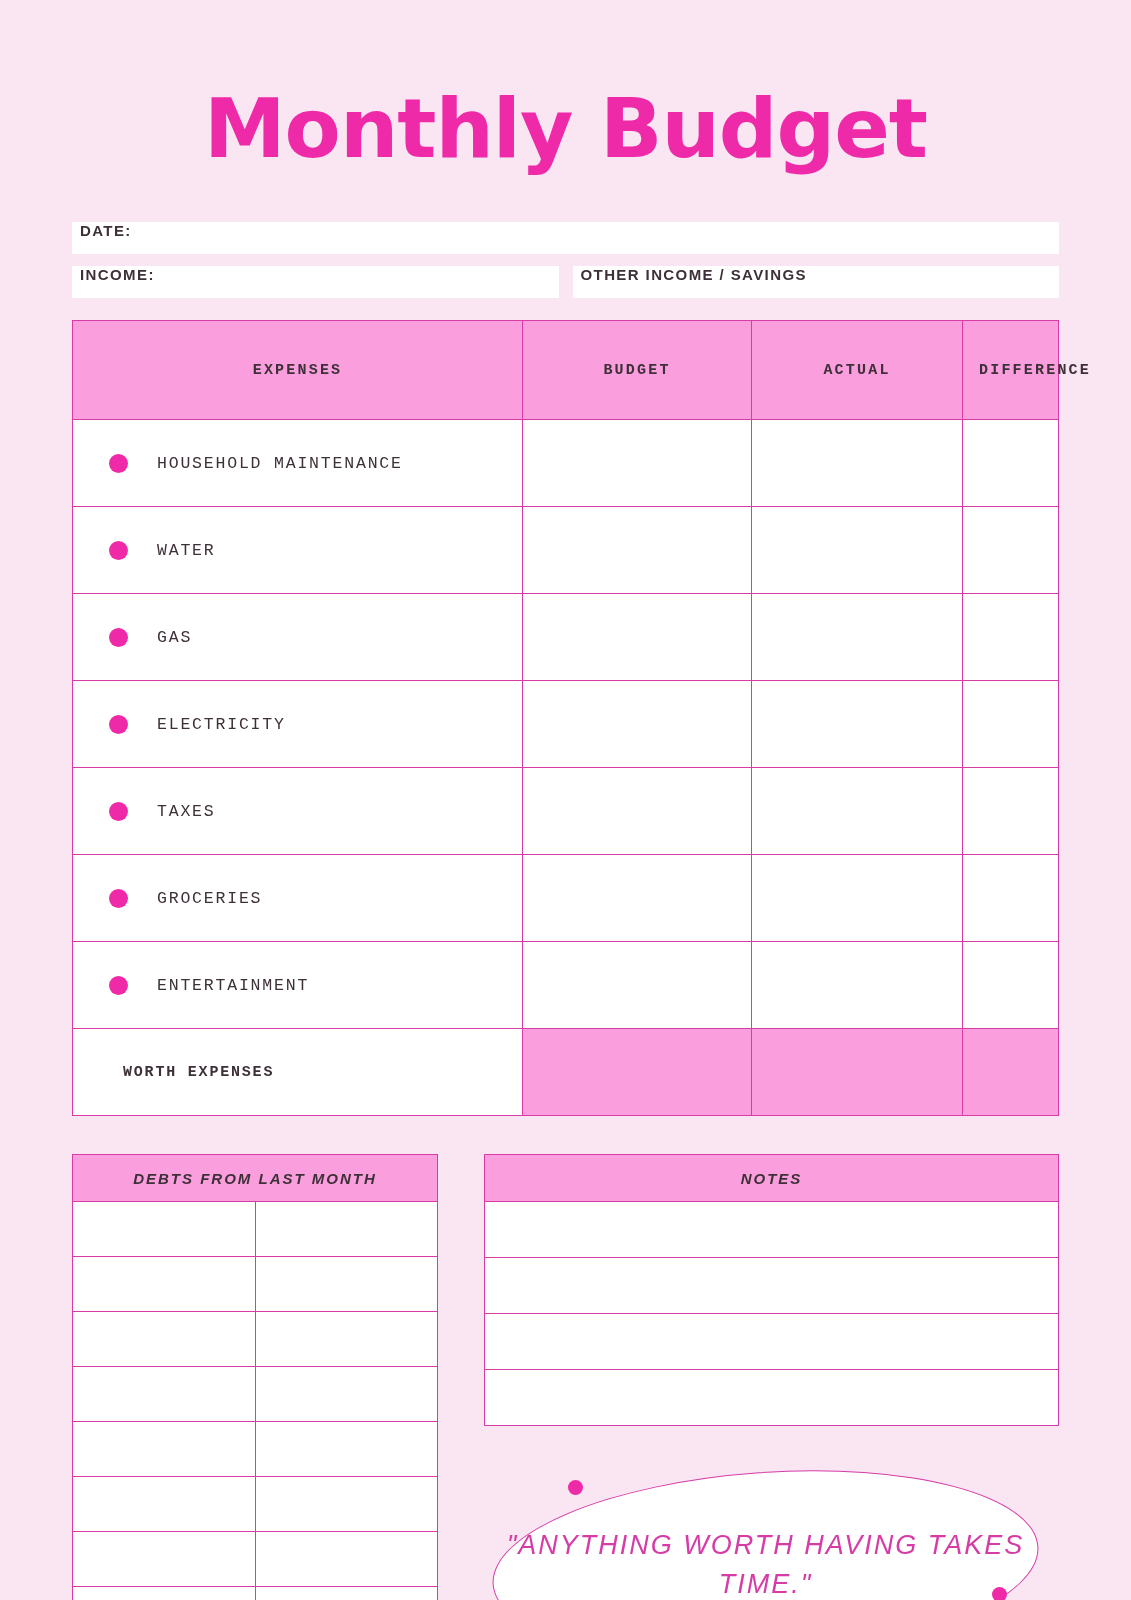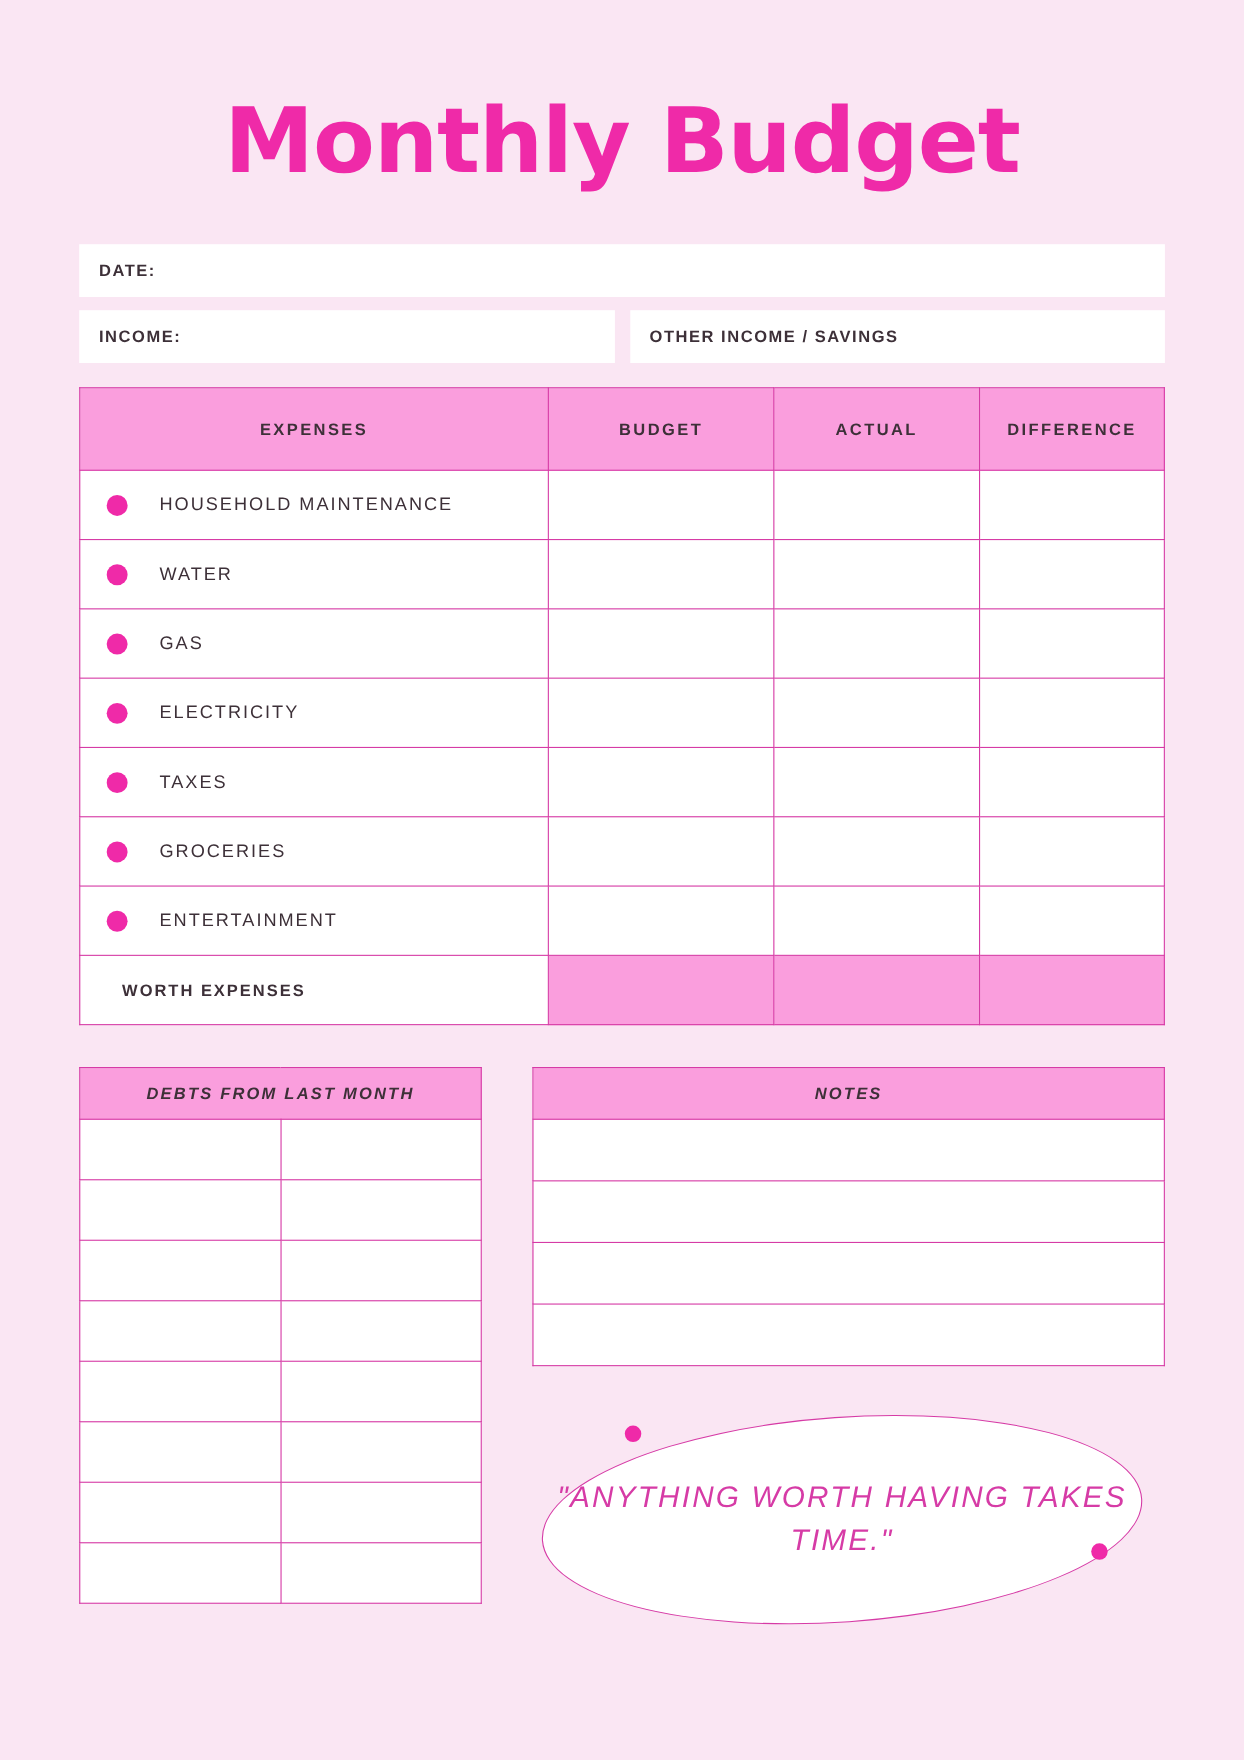--- a/index.html
+++ b/index.html
@@ -37,24 +37,24 @@
   .fields {
     margin-top: 52px;
   }
   .field-row {
     display: flex;
     gap: 14px;
     margin-bottom: 12px;
   }
   .field {
     background: #ffffff;
-    height: 48px;
-    display: flex;
-    align-items: center;
-    padding-left: 18px;
+    height: 32px;
+    display: flex;
+    align-items: flex-start;
+    padding-left: 8px;
     box-sizing: border-box;
     flex: 1;
   }
   .field-label {
     font-size: 15px;
     letter-spacing: 1.4px;
     color: #3d3038;
     font-weight: bold;
   }
   .field.full { flex: 1 1 100%; }
@@ -63,21 +63,22 @@
   .expenses {
     margin-top: 22px;
     border: 1.5px solid #d63ba6;
     border-collapse: collapse;
     width: 100%;
     table-layout: fixed;
   }
   .expenses th, .expenses td {
     border: 1.5px solid #d63ba6;
     height: 54px;
-    padding: 4px;
+    padding: 16px;
+    font-family: Liberation Mono, monospace;
   }
   .expenses thead th {
     background: #fa9edd;
     font-size: 15px;
     letter-spacing: 2.2px;
     color: #3d3038;
     font-weight: bold;
     height: 66px;
   }
   .expenses thead th.exp-head { }

